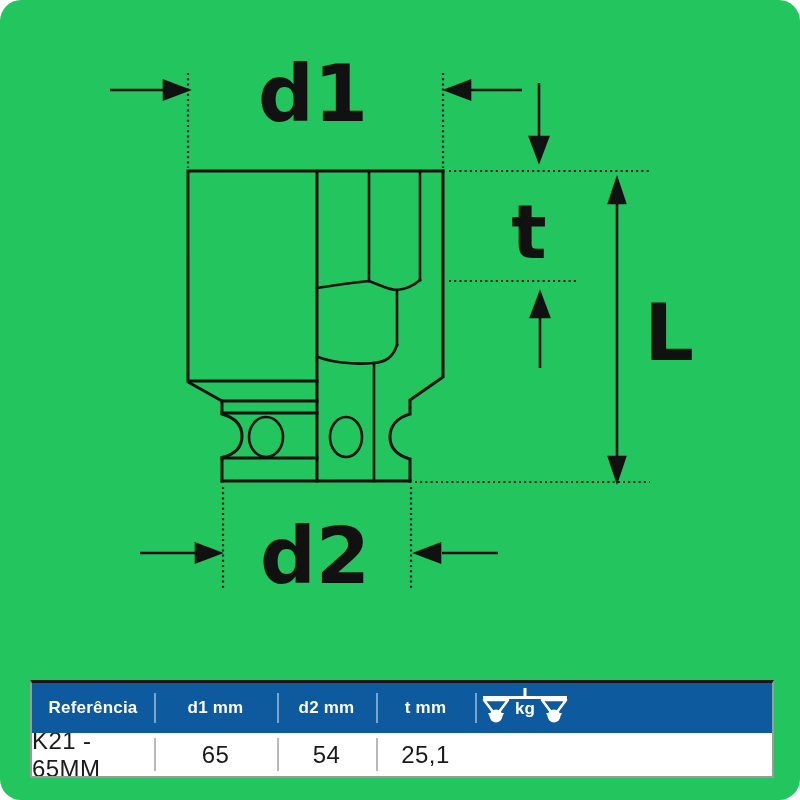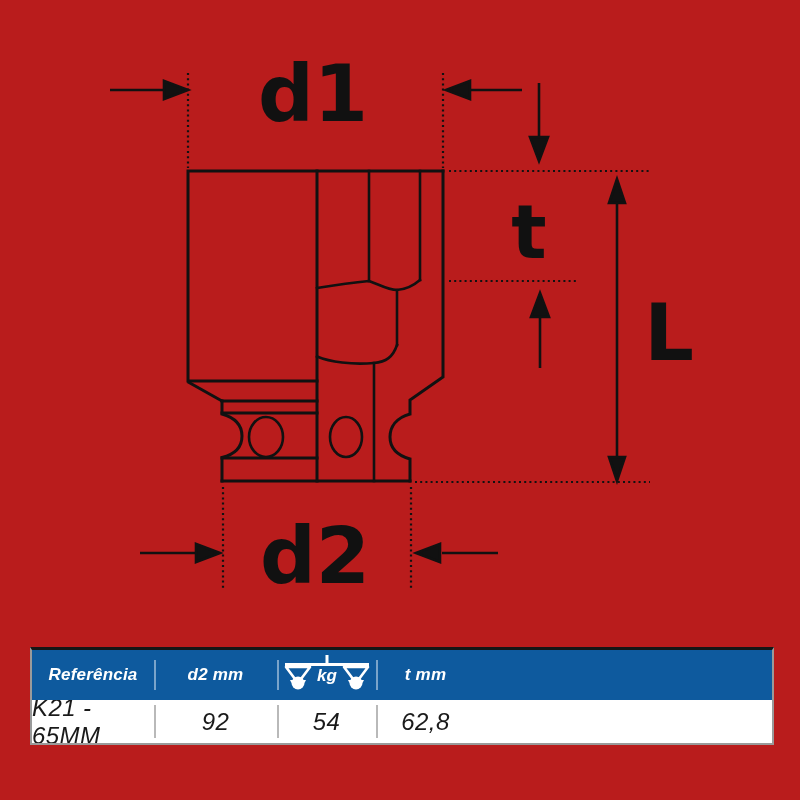--- a/index.html
+++ b/index.html
@@ -1,39 +1,39 @@
 <!DOCTYPE html>
 <html><head>
 <meta charset="utf-8">
 <style>
   html,body{margin:0;padding:0;background:#ffffff;}
   .page{
     position:relative;
     width:800px;height:800px;
-    background:#b91c1c;
+    background:#22c55e;
     font-family:"Liberation Sans", sans-serif;
     overflow:hidden;
+    border-radius:21px;
   }
   .diagram{position:absolute;left:0;top:0;}
   .dim-label{
     font-family:"DejaVu Sans", sans-serif;
     font-weight:700;
     fill:#111111;
   }
   
   .spec-table{
     position:absolute;
-    left:30px; top:647px;
+    left:30px; top:680px;
     width:740px;
     border-top:3px solid #161616;
     border-left:2px solid #9a9a9a;
     border-right:2px solid #9a9a9a;
     border-bottom:2px solid #9a9a9a;
     box-sizing:content-box;
-    font-style:italic;
   }
   .t-row{display:grid;grid-template-columns:122px 123px 99px 99px 99px 98px 100px;}
   .t-head{height:50px;}
   .t-body{height:43px;background:#ffffff;}
   .t-cell{
     position:relative;
     display:flex;align-items:center;justify-content:center;
     overflow:hidden;
   }
   .t-head .t-cell{color:#ffffff;font-size:17px;font-weight:700;letter-spacing:.2px;}
@@ -130,50 +130,53 @@
 
   <div class="spec-table">
 
     <div class="t-row t-head" style="background:#0e5a9e;">
       <div class="t-cell">
         <span>Referência</span>
       </div>
 
 
       <div class="t-cell">
+        <span>d1 mm</span>
+      </div>
+      <div class="t-cell">
         <span>d2 mm</span>
       </div>
+      <div class="t-cell">
+        <span>t mm</span>
+      </div>
+
       <div class="t-cell">
         <svg class="hdr-icon" width="92" height="42" viewBox="0 0 92 42">
           <rect x="4" y="9" width="84" height="3" fill="#ffffff"></rect>
           <rect x="44.5" y="1" width="3" height="9" fill="#ffffff"></rect>
           <path d="M5,13 L29,13 L17,29 Z" fill="none" stroke="#ffffff" stroke-width="2.6" stroke-linejoin="round"></path>
           <path d="M9,26 A8.5 8.5 0 0 0 25,26 Z" fill="#ffffff"></path>
           <circle cx="17" cy="29" r="6.5" fill="#ffffff"></circle>
           <path d="M63,13 L87,13 L75,29 Z" fill="none" stroke="#ffffff" stroke-width="2.6" stroke-linejoin="round"></path>
           <path d="M67,26 A8.5 8.5 0 0 0 83,26 Z" fill="#ffffff"></path>
           <circle cx="75" cy="29" r="6.5" fill="#ffffff"></circle>
           <text x="46" y="27" text-anchor="middle" font-size="17" font-weight="700" fill="#ffffff" font-family="Liberation Sans, sans-serif">kg</text>
         </svg>
       </div>
-
-      <div class="t-cell">
-        <span>t mm</span>
-      </div>
     </div>
 
     <div class="t-row t-body">
       <div class="t-cell">
         <span>K21 - 65MM</span>
       </div>
       <div class="t-cell">
-        <span>92</span>
+        <span>65</span>
       </div>
       <div class="t-cell">
         <span>54</span>
       </div>
       <div class="t-cell">
-        <span>62,8</span>
+        <span>25,1</span>
       </div>
     </div>
 
   </div>
 </div>
 
 </body></html>

